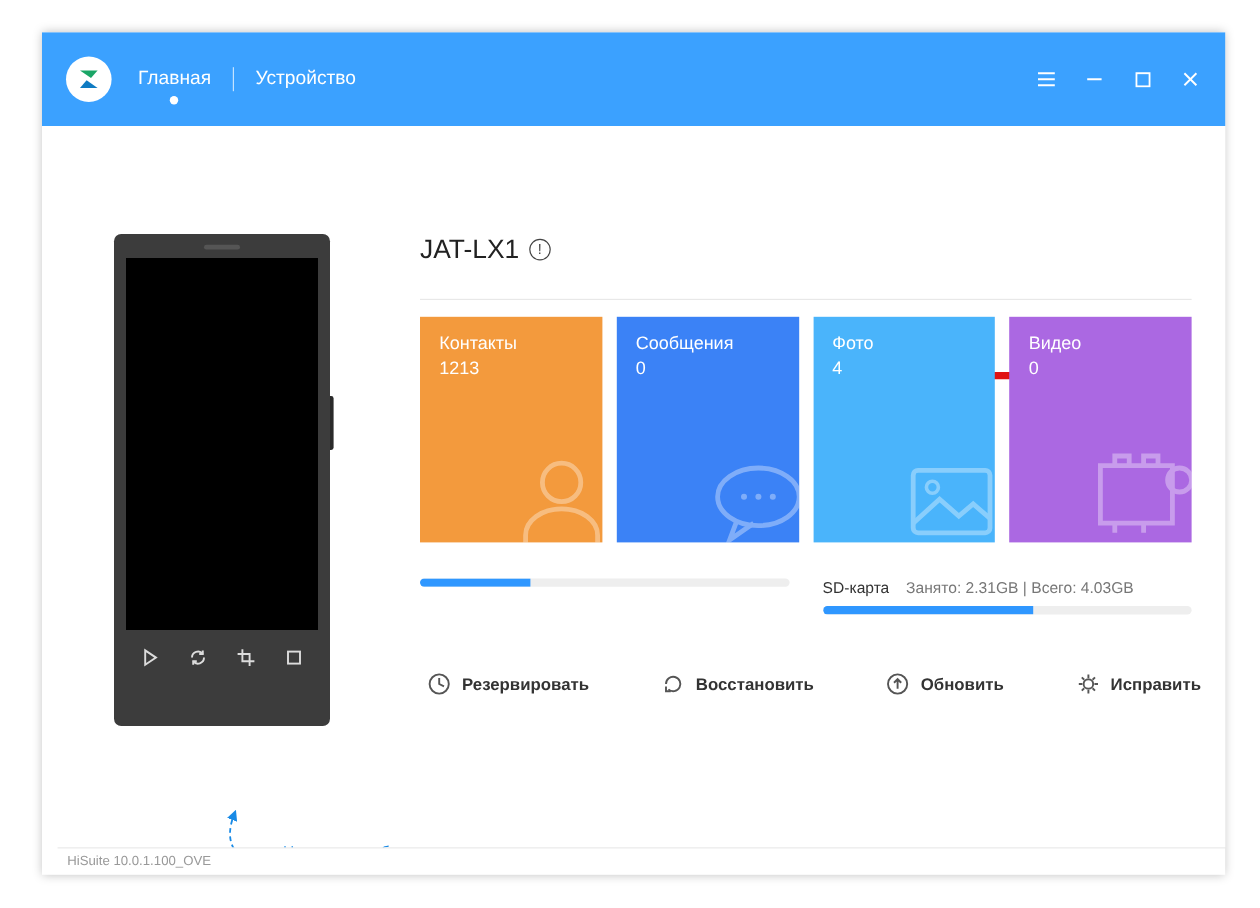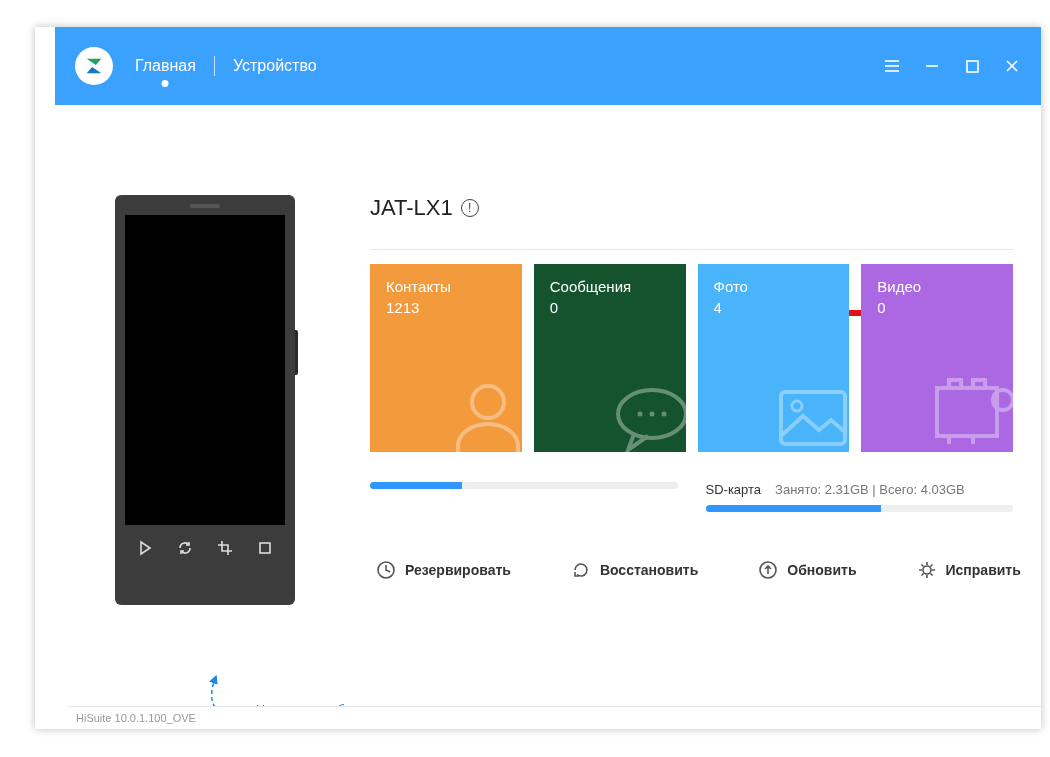--- a/index.html
+++ b/index.html
@@ -12,21 +12,20 @@
     color:#333;
   }
   .app {
     position:absolute;
     left:35px; top:27px;
     width:986px; height:702px;
     box-shadow: 0 0 8px rgba(0,0,0,0.25);
     background:#fff;
     display:flex;
     flex-direction:column;
-    padding-left:20px;
   }
   .titlebar {
     height:78px;
     background:#3ba1ff;
     display:flex;
     align-items:center;
     color:#fff;
     padding:0 12px 0 20px;
     position:relative;
     flex:0 0 auto;
@@ -133,21 +132,21 @@
   .tiles { display:flex; gap:12px; }
   .tile {
     flex:1; height:160px; position:relative;
     color:#fff; padding:14px 16px;
     cursor:pointer;
     overflow:hidden;
   }
   .tile .t-label { font-size:15px; }
   .tile .t-count { font-size:15px; margin-top:4px; }
   .tile-contacts { background:#f39a3d; }
-  .tile-messages { background:#14532d; }
+  .tile-messages { background:#3b82f6; }
   .tile-photos  { background:#4ab4fb; }
   .tile-videos  { background:#ab68e2; }
   .tile .t-icon { position:absolute; right:-8px; bottom:-8px; opacity:0.35; }
 
   .storage-row { display:flex; gap:28px; margin-top:30px; }
   .storage {
     flex:1;
   }
   .storage .s-head {
     display:flex; align-items:baseline; gap:14px;

